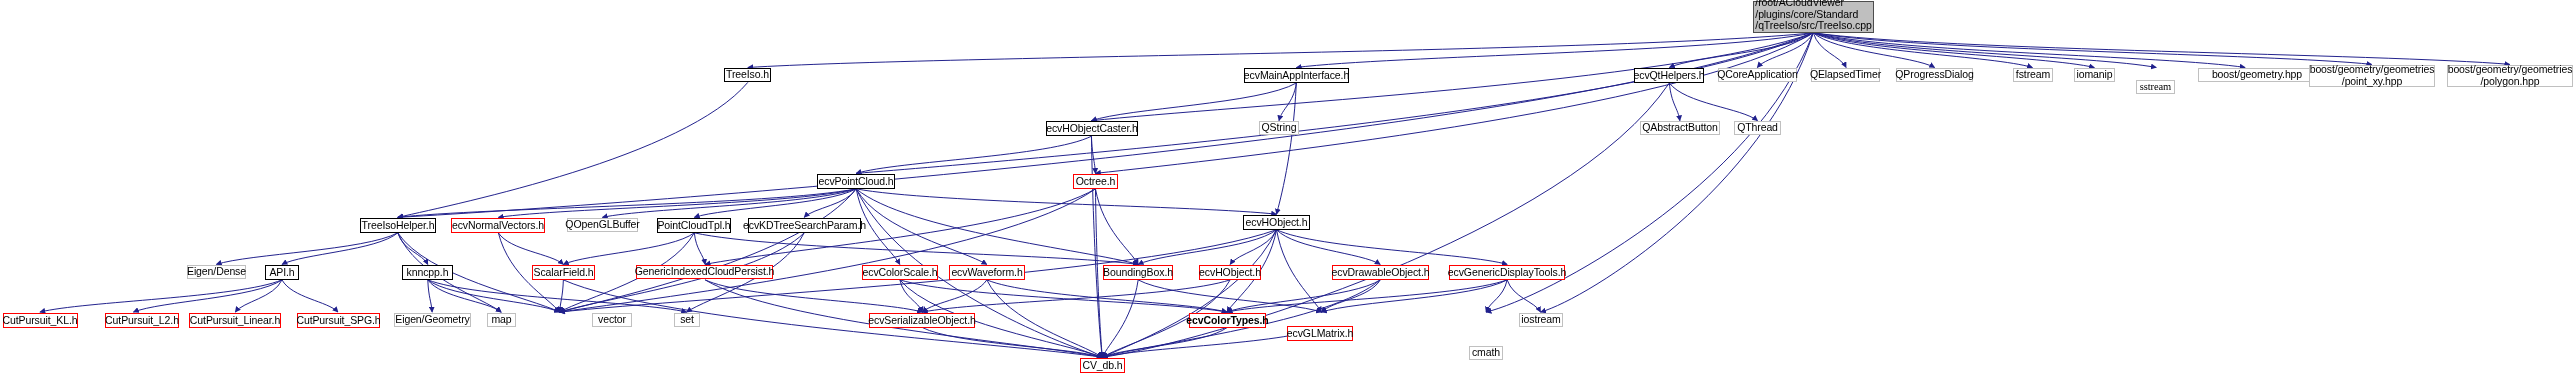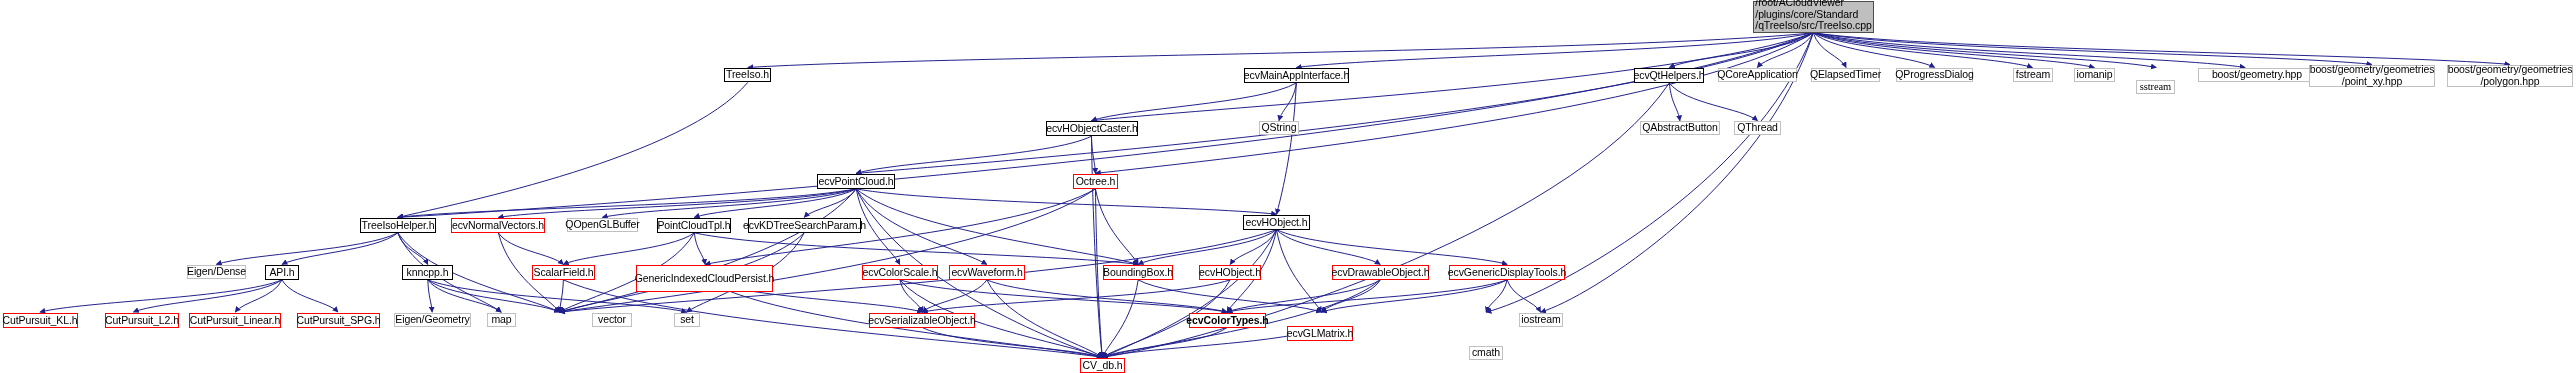--- a/index.html
+++ b/index.html
@@ -183,21 +183,21 @@
       <div class="node n-black" style="left: 1243px; top: 215px; width: 67px; height: 15px;"><span class="lbl">ecvHObject.h</span></div>
       <div class="node n-bold" style="left: 360px; top: 218px; width: 76px; height: 15px;"><span class="lbl">TreeIsoHelper.h</span></div>
       <div class="node n-red" style="left: 451px; top: 218px; width: 94px; height: 15px;"><span class="lbl">ecvNormalVectors.h</span></div>
       <div class="node n-grey" style="left: 567px; top: 218px; width: 71px; height: 14.2px;"><span class="lbl">QOpenGLBuffer</span></div>
       <div class="node n-bold" style="left: 657px; top: 218px; width: 74px; height: 15px;"><span class="lbl">PointCloudTpl.h</span></div>
       <div class="node n-bold" style="left: 748px; top: 218px; width: 113px; height: 15px;"><span class="lbl">ecvKDTreeSearchParam.h</span></div>
       <div class="node n-grey" style="left: 187px; top: 265px; width: 59px; height: 14.2px;"><span class="lbl">Eigen/Dense</span></div>
       <div class="node n-bold" style="left: 265px; top: 265px; width: 34px; height: 15px;"><span class="lbl">API.h</span></div>
       <div class="node n-bold" style="left: 402px; top: 265px; width: 51px; height: 15px;"><span class="lbl">knncpp.h</span></div>
       <div class="node n-red" style="left: 532px; top: 265px; width: 63px; height: 15px;"><span class="lbl">ScalarField.h</span></div>
-      <div class="node n-red" style="left: 636px; top: 265px; width: 137px; height: 27px;"><span class="lbl">GenericIndexedCloudPersist.h</span></div>
+      <div class="node n-red" style="left: 636px; top: 265px; width: 137px; height: 14px;"><span class="lbl">GenericIndexedCloudPersist.h</span></div>
       <div class="node n-red" style="left: 862px; top: 265px; width: 76px; height: 15px;"><span class="lbl">ecvColorScale.h</span></div>
       <div class="node n-red" style="left: 949px; top: 265px; width: 76px; height: 15px;"><span class="lbl">ecvWaveform.h</span></div>
       <div class="node n-red" style="left: 1103px; top: 265px; width: 70px; height: 15px;"><span class="lbl">BoundingBox.h</span></div>
       <div class="node n-red" style="left: 1199px; top: 265px; width: 62px; height: 15px;"><span class="lbl">ecvHObject.h</span></div>
       <div class="node n-red" style="left: 1332px; top: 265px; width: 97px; height: 15px;"><span class="lbl">ecvDrawableObject.h</span></div>
       <div class="node n-red" style="left: 1449px; top: 265px; width: 116px; height: 15px;"><span class="lbl">ecvGenericDisplayTools.h</span></div>
       <div class="node n-red" style="left: 2.5px; top: 313px; width: 75px; height: 15px;"><span class="lbl">CutPursuit_KL.h</span></div>
       <div class="node n-red" style="left: 97px; top: 313px; width: 74px; height: 15px; margin-left: 8px;"><span class="lbl">CutPursuit_L2.h</span></div>
       <div class="node n-red" style="left: 189px; top: 313px; width: 92px; height: 15px;"><span class="lbl">CutPursuit_Linear.h</span></div>
       <div class="node n-red" style="left: 297px; top: 313px; width: 83px; height: 15px;"><span class="lbl">CutPursuit_SPG.h</span></div>

